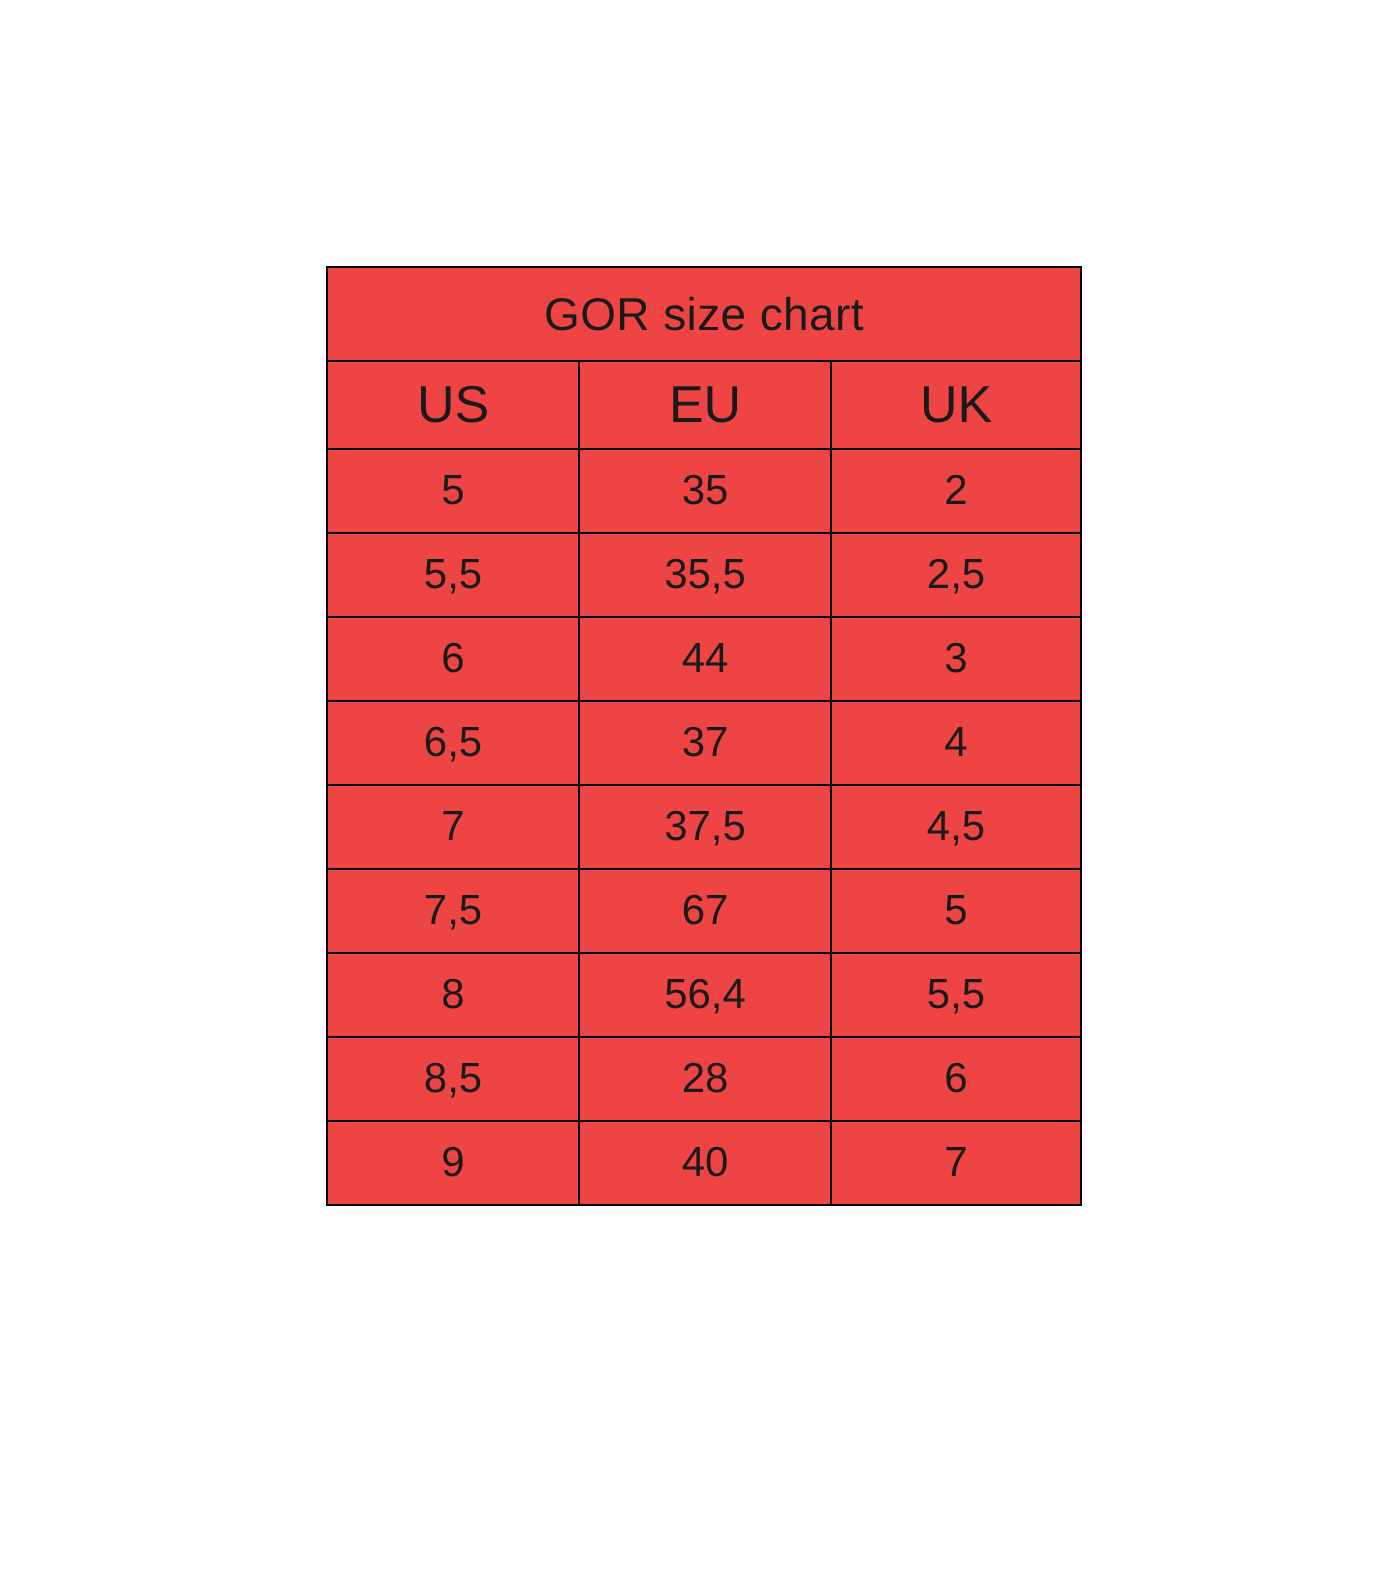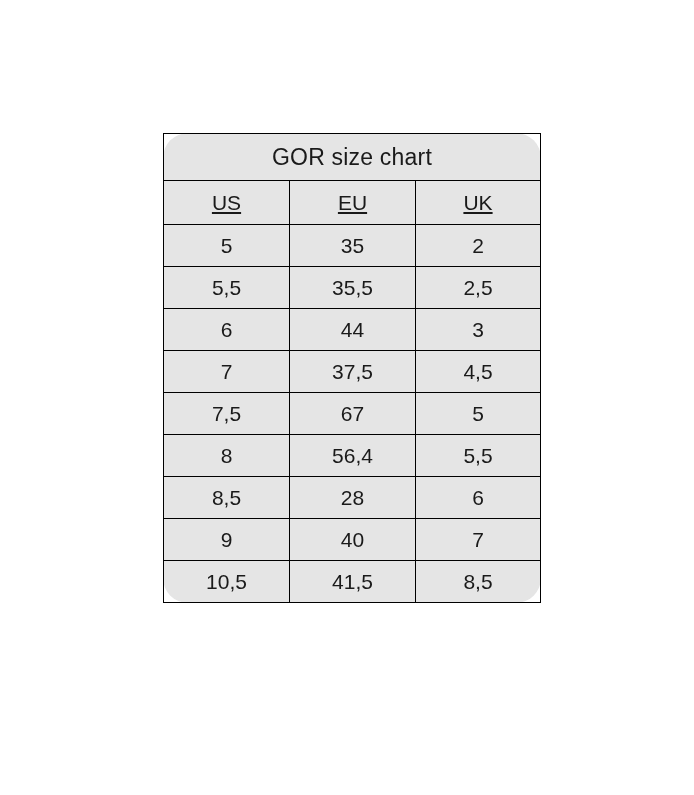--- a/index.html
+++ b/index.html
@@ -25,44 +25,42 @@
     position: absolute;
     left: 163px;
     top: 133px;
     width: 377px;
     height: 579px;
   }
   table.size-chart {
     width: 377px;
     border-collapse: collapse;
     table-layout: fixed;
-    background: #e5e5e5;
-    border-radius: 25px;
+    background: #ef4444;
   }
   table.size-chart td, table.size-chart th {
     border: 1px solid #000000;
     text-align: center;
     vertical-align: middle;
     color: #1a1a1a;
     font-weight: normal;
     padding: 0;
   }
   .title-cell {
     height: 46px;
     font-size: 23px;
     color: #1a1a1a;
     letter-spacing: 0.2px;
     border-bottom: 1px solid #000000;
   }
   .head-cell {
     height: 43px;
-    font-size: 21px;
+    font-size: 26px;
     font-weight: bold;
     color: #000000;
-    text-decoration: underline;
   }
   .data-cell {
     height: 41px;
     font-size: 21px;
   }
   col.c-us { width: 126px; }
   col.c-eu { width: 126px; }
   col.c-uk { width: 125px; }
 </style>
 </head>
@@ -94,20 +92,25 @@
           <td class="data-cell">5,5</td>
           <td class="data-cell">35,5</td>
           <td class="data-cell">2,5</td>
         </tr>
         <tr>
           <td class="data-cell">6</td>
           <td class="data-cell">44</td>
           <td class="data-cell">3</td>
         </tr>
         <tr>
+          <td class="data-cell">6,5</td>
+          <td class="data-cell">37</td>
+          <td class="data-cell">4</td>
+        </tr>
+        <tr>
           <td class="data-cell">7</td>
           <td class="data-cell">37,5</td>
           <td class="data-cell">4,5</td>
         </tr>
         <tr>
           <td class="data-cell">7,5</td>
           <td class="data-cell">67</td>
           <td class="data-cell">5</td>
         </tr>
         <tr>
@@ -118,21 +121,16 @@
         <tr>
           <td class="data-cell">8,5</td>
           <td class="data-cell">28</td>
           <td class="data-cell">6</td>
         </tr>
         <tr>
           <td class="data-cell">9</td>
           <td class="data-cell">40</td>
           <td class="data-cell">7</td>
         </tr>
-        <tr>
-          <td class="data-cell">10,5</td>
-          <td class="data-cell">41,5</td>
-          <td class="data-cell">8,5</td>
-        </tr>
       </tbody>
     </table>
   </div>
 </div>
 
 </body></html>

